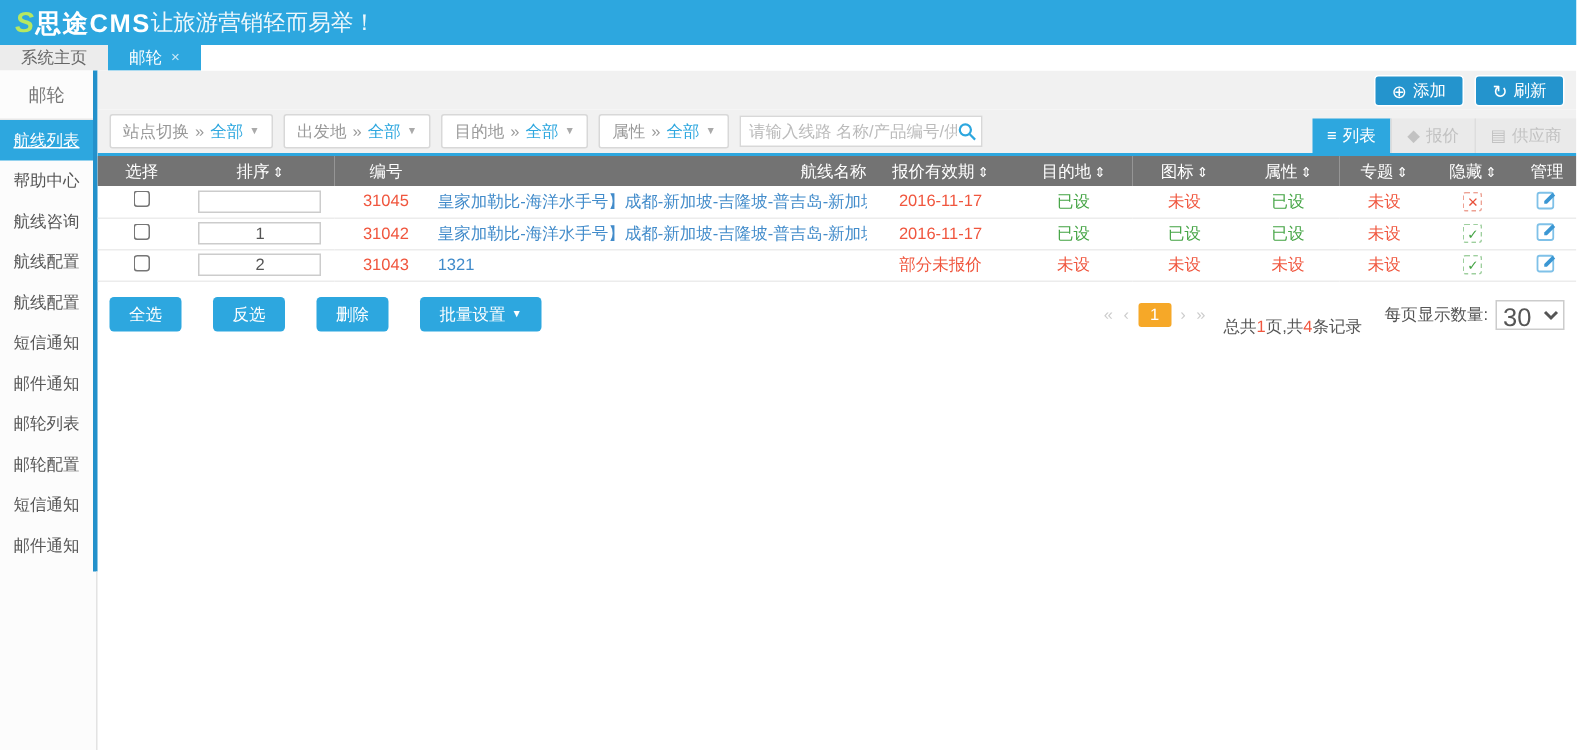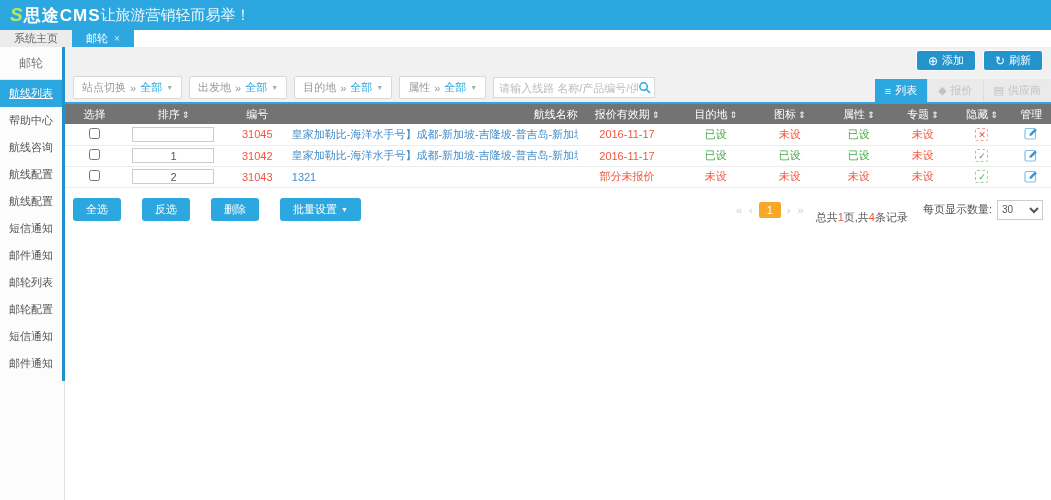--- a/index.html
+++ b/index.html
@@ -73,21 +73,21 @@
   
   .bulkbar { display:flex; gap:21px; padding:7px 8px 0 8px; align-items:center; }
   .btn-blue { background:#2da7df; color:#fff; border:none; border-radius:3px; padding:4px 13px; font-size:11px; cursor:pointer; display:flex; align-items:center; gap:4px; font-family:inherit; }
   .btn-blue .caret { font-size:7px; }
   .pager { margin-left:auto; display:flex; align-items:center; gap:5px; color:#ccc; }
   .pg-arrow { cursor:pointer; padding:0 1px; color:#ccc; }
   .page-num { background:#f6a828; color:#fff; padding:2px 8px; border-radius:2px; cursor:pointer; }
   .summary { color:#555; margin:15px 10px 0 6px; }
   .summary .n { color:#f0563e; }
   .perpage { color:#555; display:flex; align-items:center; gap:5px; }
-  .perpage select { font-size:10px; font-family:inherit; height:20px; width:46px; border:1px solid #ccc; color:#555; background:#fff; }
+  .perpage select { font-size:17px; font-family:inherit; height:20px; width:46px; border:1px solid #ccc; color:#555; background:#fff; }
 </style>
 </head>
 <body>
 
 <div class="header">
   <div class="brand">
     <span class="logo-s">S</span>
     <span class="brand-name">思途CMS</span>
   </div>
   <span class="tagline">让旅游营销轻而易举！</span>

